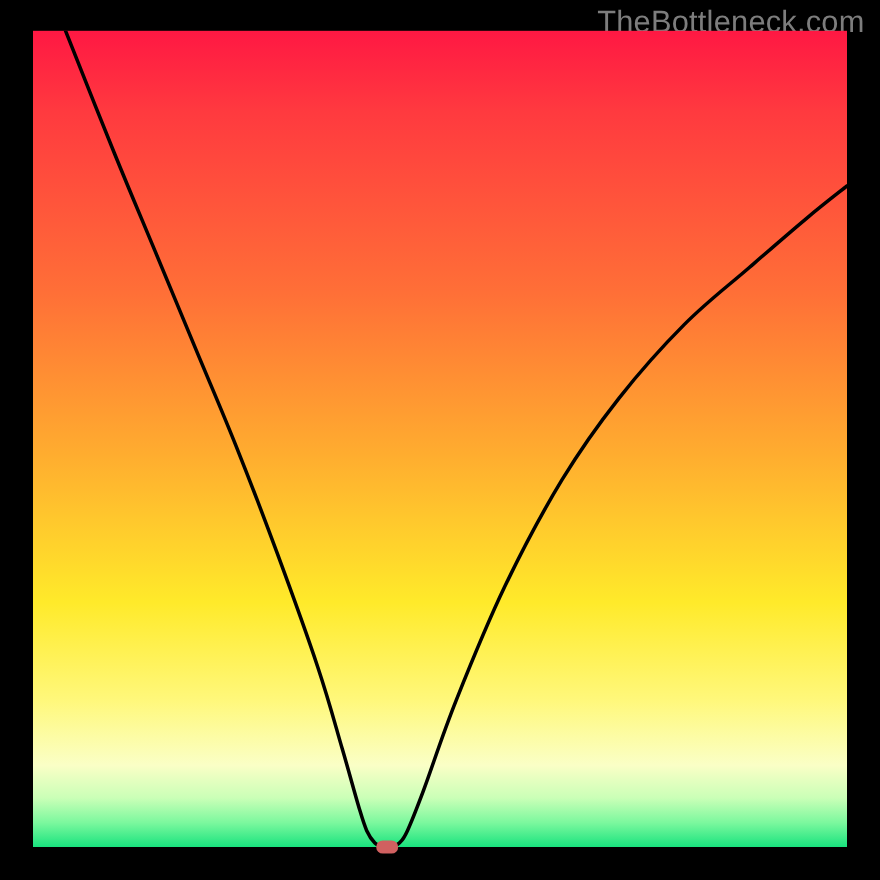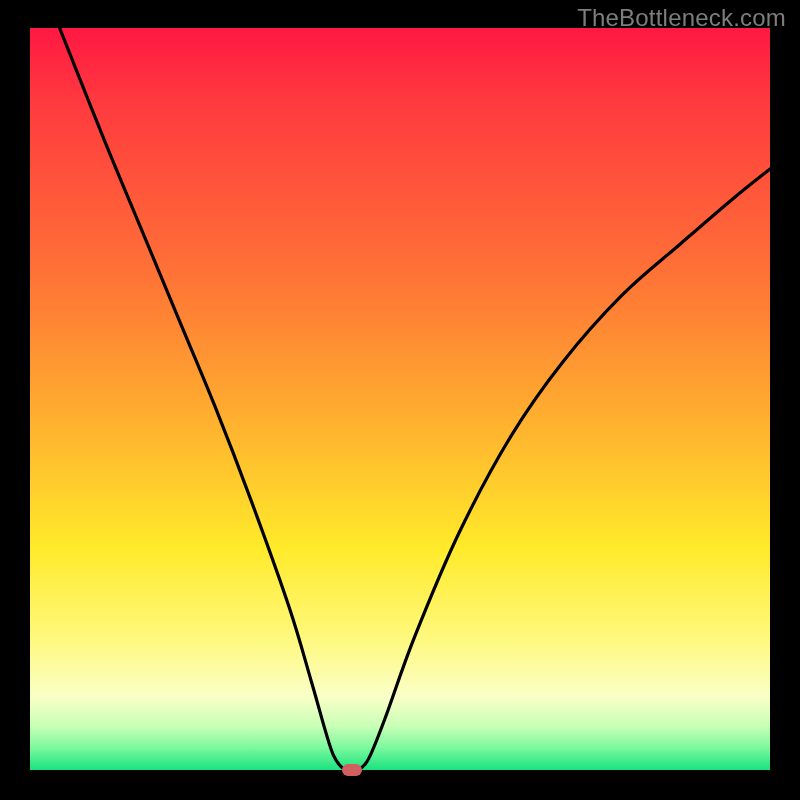--- a/index.html
+++ b/index.html
@@ -38,21 +38,21 @@
       #caffb7 94%,
       #7cf89e 97%,
       #19e37e 100%
     );
   }
   .watermark {
     position: absolute;
     top: 4px;
     right: 14px;
     color: #7d7d7d;
-    font-size: 24px;
+    font-size: 28px;
     font-weight: 400;
     letter-spacing: 0.2px;
     user-select: none;
   }
   svg.curve {
     position: absolute;
     left: 0;
     top: 0;
     width: 740px;
     height: 742px;

